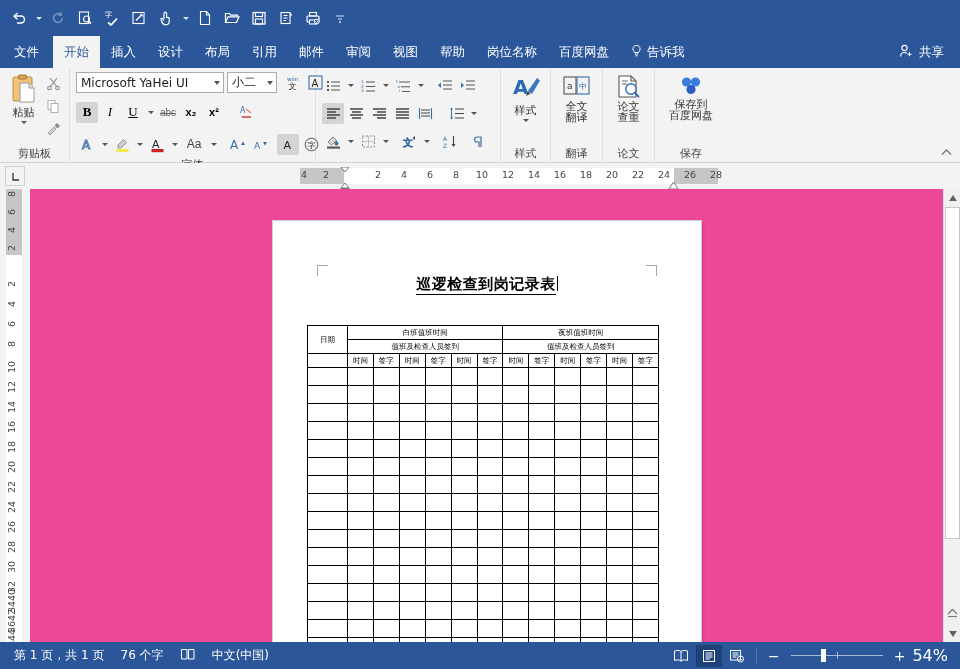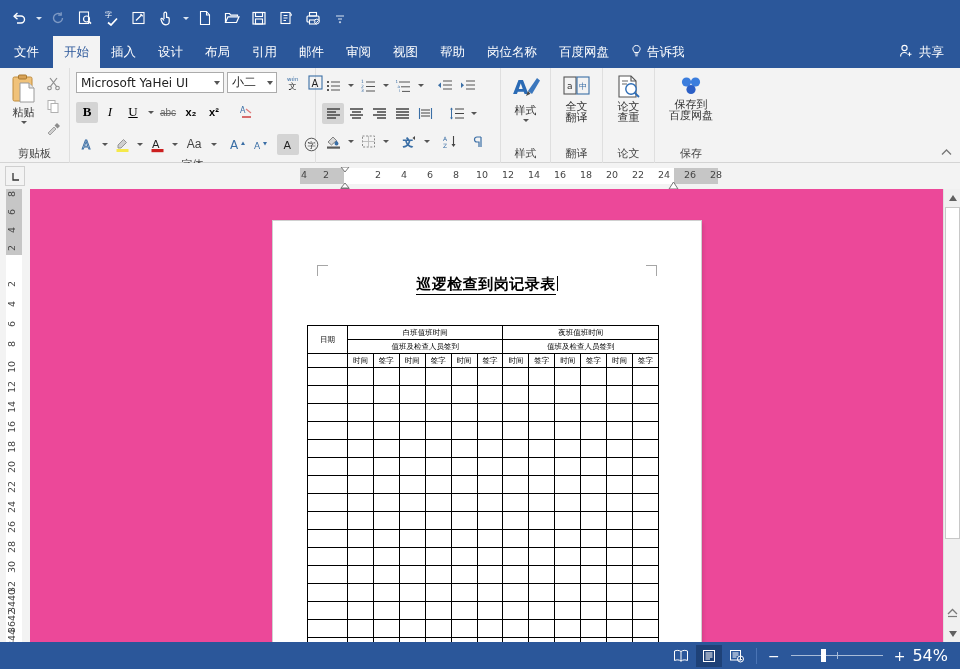--- a/index.html
+++ b/index.html
@@ -1032,20 +1032,31 @@
                 <path d="M2 8 6.5 3.5 11 8" stroke="#7a7a7a" fill="none" stroke-width="1.3"></path>
                 <path d="M2 10.5h9" stroke="#7a7a7a" stroke-width="1.2"></path>
               </svg>
           </div>
         </div>
       </div>
     </div>
   </div>
 
   <div class="statusbar">
+    <div class="status-left">
+      <span>第 1 页，共 1 页</span>
+      <span>76 个字</span>
+      <span>
+        <svg width="16" height="14" viewBox="0 0 16 14">
+            <path d="M1.5 2.5h5.5v9.5H1.5z" stroke="#fff" fill="none" stroke-width="1"></path>
+            <path d="M8.5 2.5H14v9.5H8.5z" stroke="#fff" fill="none" stroke-width="1"></path>
+          </svg>
+      </span>
+      <span>中文(中国)</span>
+    </div>
     <div class="status-right">
       <div class="viewbtn">
         <svg width="16" height="14" viewBox="0 0 16 14">
             <path d="M8 2.5C6 1 3.5 1.2 1.5 2v9.5c2-.8 4.5-1 6.5.5 2-1.5 4.5-1.3 6.5-.5V2c-2-.8-4.5-1-6.5.5z" stroke="#fff" fill="none" stroke-width="1"></path>
             <path d="M8 2.5v10" stroke="#fff" stroke-width="1"></path>
           </svg>
       </div>
       <div class="viewbtn active">
         <svg width="16" height="14" viewBox="0 0 16 14">
             <rect x="2.5" y="1.5" width="11" height="11" stroke="#fff" fill="none" stroke-width="1"></rect>

